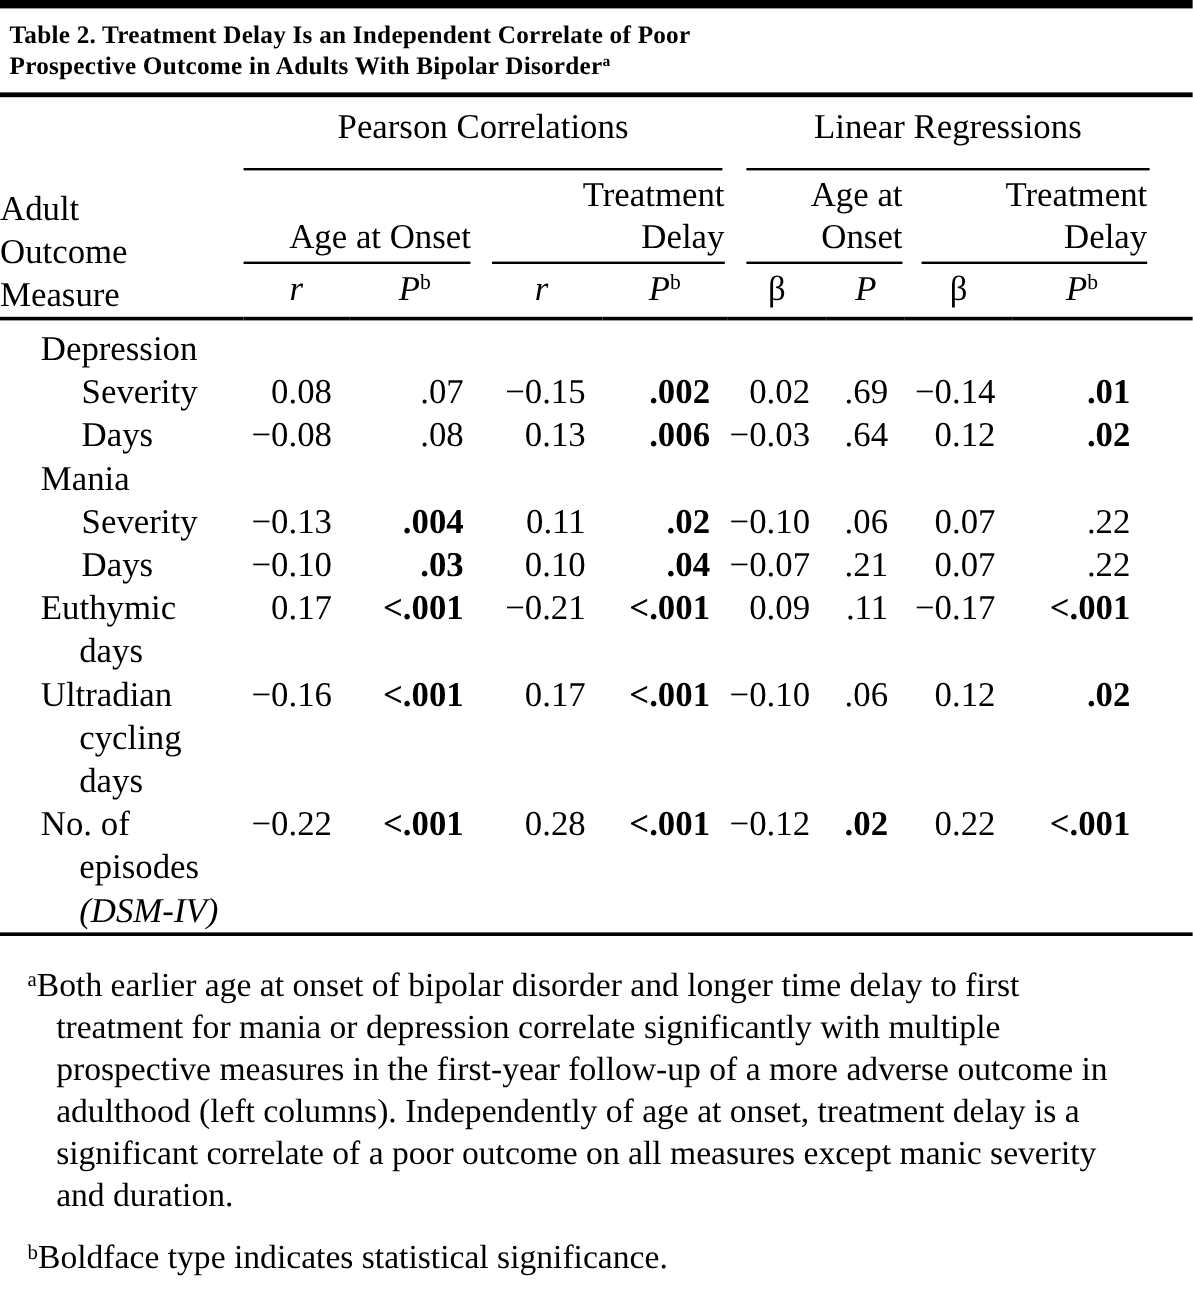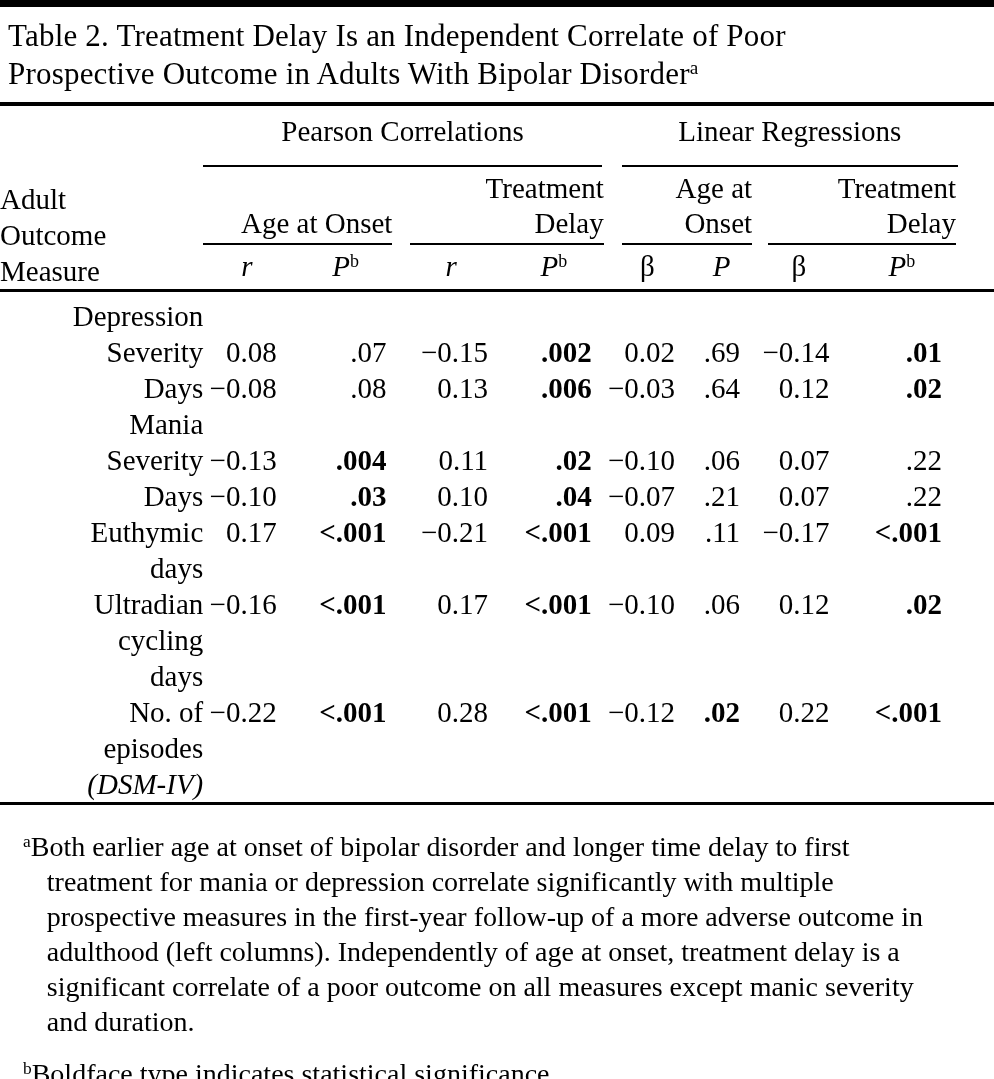--- a/index.html
+++ b/index.html
@@ -7,22 +7,22 @@
     width: 994px;
     box-sizing: border-box;
     background: #ffffff;
     color: #000;
     font-family: "Liberation Serif", serif;
     border-top: 7px solid #000;
     border-bottom: 6px solid #000;
     padding-bottom: 4px;
   }
   .title {
-    font-size: 31px;
-    font-weight: 400;
+    font-size: 21px;
+    font-weight: 700;
     line-height: 1.22;
     padding: 10px 10px 9px 8px;
     border-bottom: 4px solid #000;
     letter-spacing: 0.2px;
   }
   sup {
     font-size: 0.62em;
     line-height: 0;
     position: relative;
     top: -0.5em;
@@ -77,21 +77,21 @@
   .beta { font-style: normal; }
   
   tbody td {
     vertical-align: top;
     padding: 0;
     line-height: 36px;
   }
   tbody tr:first-child td { padding-top: 6px; }
   td.num { text-align: right; padding-right: 14px; white-space: nowrap; }
   td.num.last { padding-right: 52px; }
-  td.label { text-align: right; padding-left: 28px; }
+  td.label { text-align: left; padding-left: 28px; }
   .lline { padding-left: 6px; }
   .lline.ind { padding-left: 40px; }
   .lline.cont { padding-left: 38px; }
   .bold { font-weight: 700; }
   .italic { font-style: italic; }
   
   .footnotes {
     border-top: 3px solid #000;
     padding: 7px 42px 12px 6px;
     font-size: 28px;

